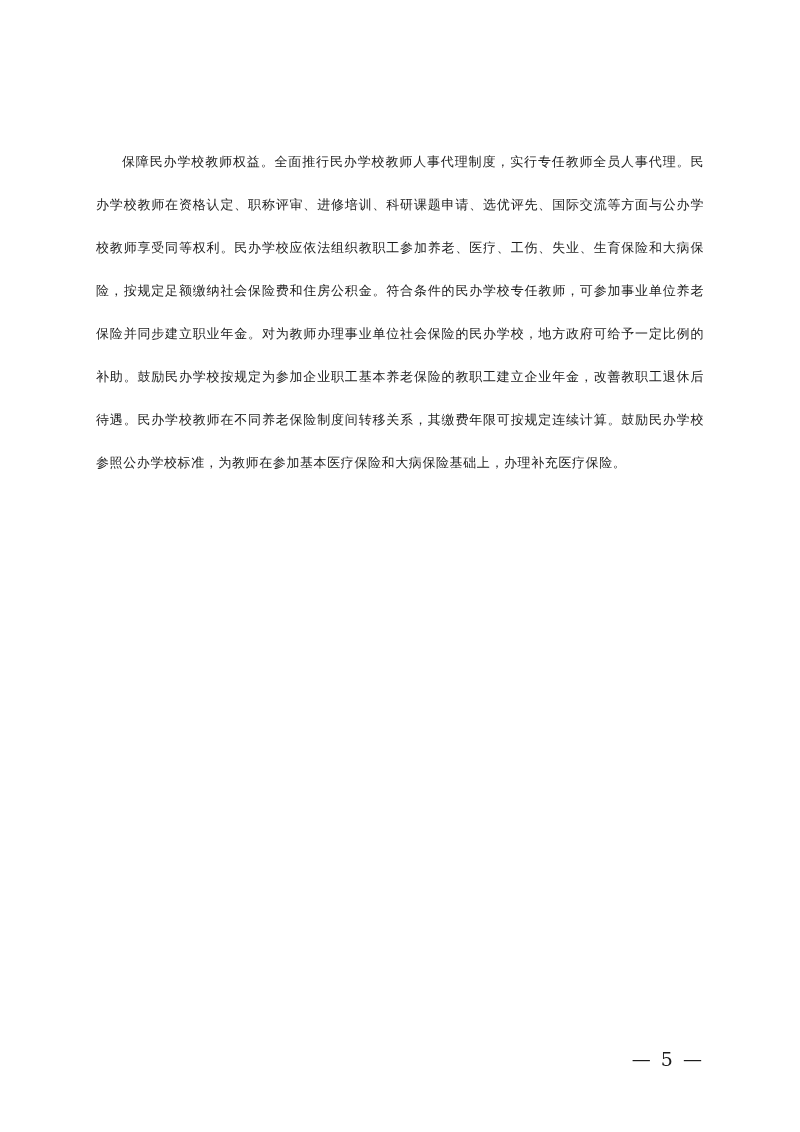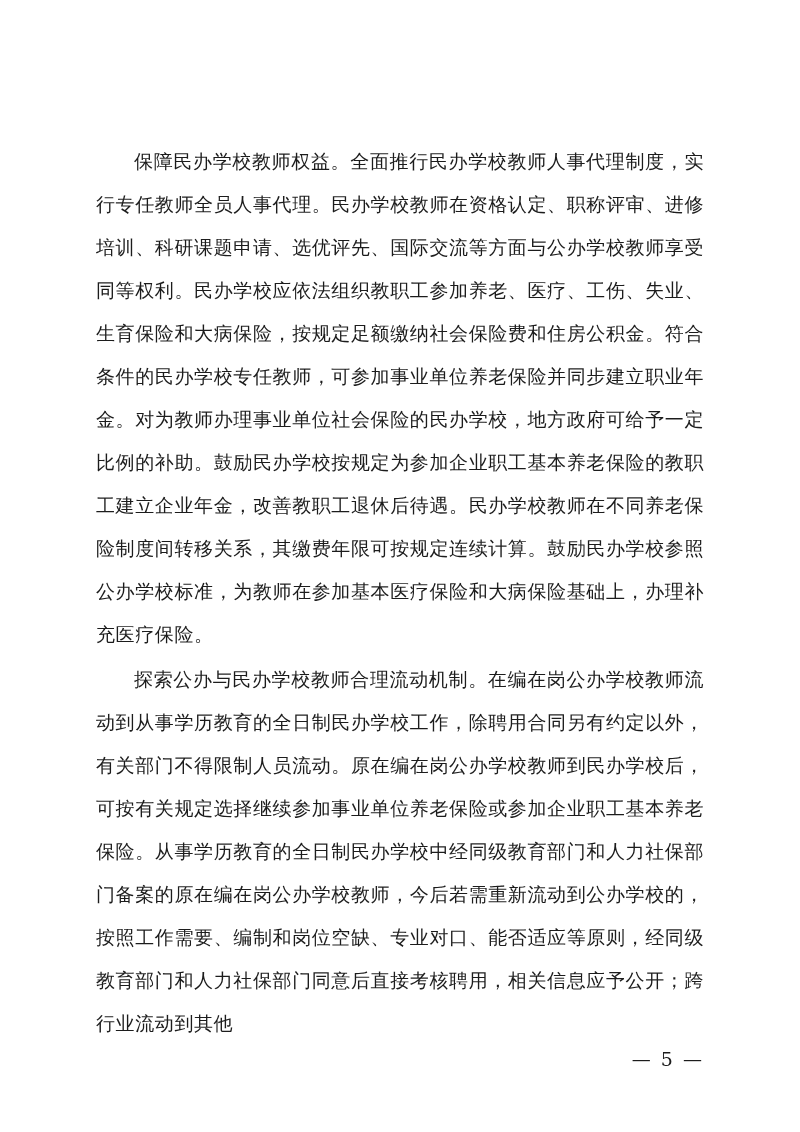--- a/index.html
+++ b/index.html
@@ -21,21 +21,21 @@
     width: 800px;
     height: 1132px;
     box-sizing: border-box;
     padding: 140px 96px 60px 96px;
     background: #ffffff;
   }
   .doc-body {
     display: block;
   }
   .para {
-    font-size: 19px;
+    font-size: 13px;
     line-height: 43px;
     text-align: justify;
     text-justify: inter-ideograph;
     text-indent: 2em;
     margin: 0 0 2px 0;
     letter-spacing: 0.6px;
     color: #1c1c1c;
   }
   .page-number {
     position: absolute;
@@ -46,16 +46,15 @@
     color: #1c1c1c;
     font-family: "DejaVu Serif", "Liberation Serif", serif;
   }
 </style>
 </head>
 <body>
 
 <div class="page">
   <div class="doc-body">
     <p class="para">保障民办学校教师权益。全面推行民办学校教师人事代理制度，实行专任教师全员人事代理。民办学校教师在资格认定、职称评审、进修培训、科研课题申请、选优评先、国际交流等方面与公办学校教师享受同等权利。民办学校应依法组织教职工参加养老、医疗、工伤、失业、生育保险和大病保险，按规定足额缴纳社会保险费和住房公积金。符合条件的民办学校专任教师，可参加事业单位养老保险并同步建立职业年金。对为教师办理事业单位社会保险的民办学校，地方政府可给予一定比例的补助。鼓励民办学校按规定为参加企业职工基本养老保险的教职工建立企业年金，改善教职工退休后待遇。民办学校教师在不同养老保险制度间转移关系，其缴费年限可按规定连续计算。鼓励民办学校参照公办学校标准，为教师在参加基本医疗保险和大病保险基础上，办理补充医疗保险。</p>
-    <p class="para">探索公办与民办学校教师合理流动机制。在编在岗公办学校教师流动到从事学历教育的全日制民办学校工作，除聘用合同另有约定以外，有关部门不得限制人员流动。原在编在岗公办学校教师到民办学校后，可按有关规定选择继续参加事业单位养老保险或参加企业职工基本养老保险。从事学历教育的全日制民办学校中经同级教育部门和人力社保部门备案的原在编在岗公办学校教师，今后若需重新流动到公办学校的，按照工作需要、编制和岗位空缺、专业对口、能否适应等原则，经同级教育部门和人力社保部门同意后直接考核聘用，相关信息应予公开；跨行业流动到其他</p>
   </div>
   <div class="page-number">— 5 —</div>
 </div>
 
 </body></html>

